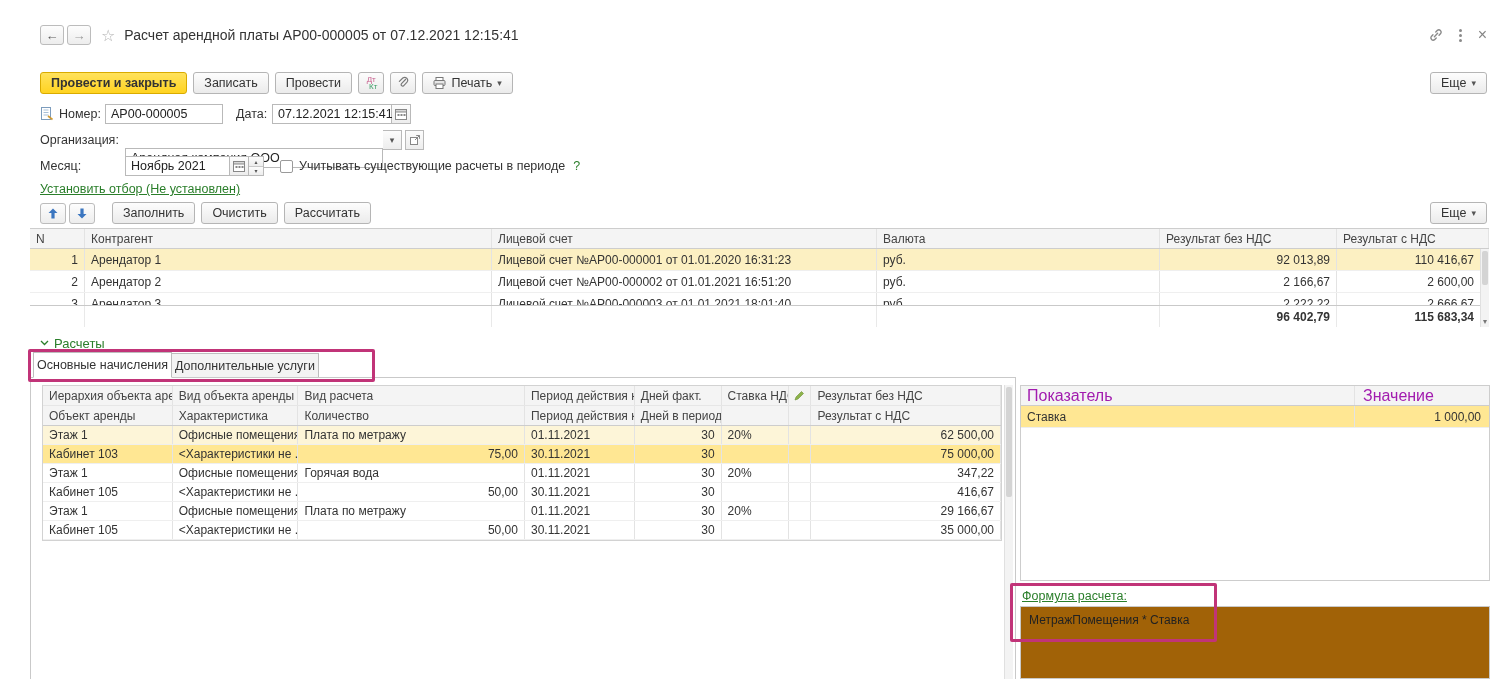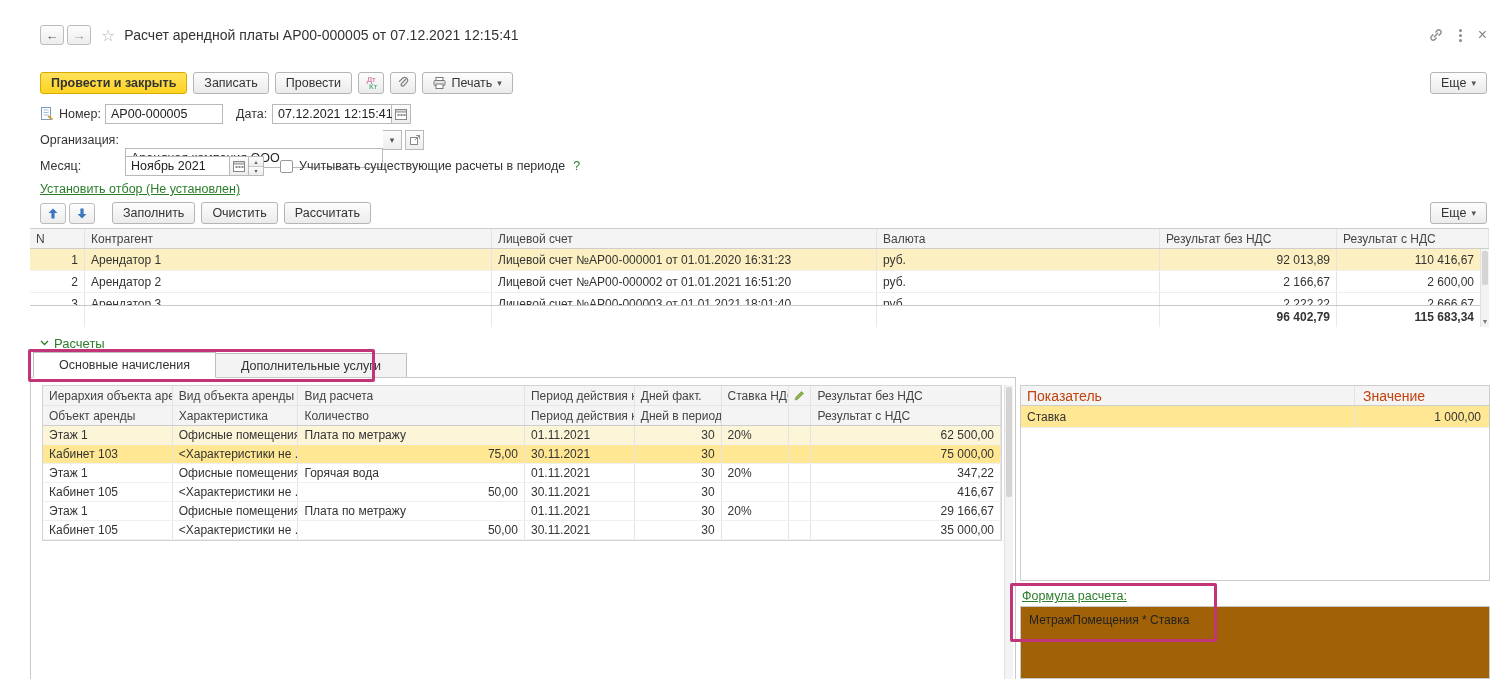--- a/index.html
+++ b/index.html
@@ -70,21 +70,21 @@
   .ra { justify-content:flex-end; }
   .mg-totals { display:flex; height:22px; border-top:1px solid #c9c9c9; font-size:12px; font-weight:bold; background:#fff; }
   .mg-totals .mg-cell { border-right:1px solid #e9e9e9; }
   .vscroll { position:absolute; background:#f3f3f3; border-left:1px solid #e0e0e0; width:9px; }
   .vthumb { position:absolute; left:1px; right:1px; background:#d4d4d4; border-radius:2px; }
   .varr { position:absolute; bottom:1px; left:0; right:0; text-align:center; font-size:8px; color:#777; line-height:9px; cursor:pointer; }
 
   
   .section-title { display:inline-flex; align-items:center; gap:5px; color:#2a7e2a; font-size:13px; cursor:pointer; }
   .tabs { display:flex; align-items:flex-end; }
-  .tab { height:25px; padding:0 25px; display:inline-flex; align-items:center; border:1px solid #bdbdbd;
+  .tab { height:25px; padding:0 3px; display:inline-flex; align-items:center; border:1px solid #bdbdbd;
          background:#f3f3f3; font-size:12.5px; color:#333; cursor:pointer; position:relative; }
   .tab.active { background:#fff; height:26px; border-bottom:1px solid #fff; z-index:3; }
   .tab + .tab { border-left:none;justify-content:center; }
   .tab-panel { border:1px solid #c9c9c9; border-bottom:none; background:#fff; }
 
   
   .dg { border:1px solid #d2d2d2; background:#fff; }
   .dg-h { display:flex; height:20px; background:#f4f4f4; font-size:12px; color:#444; }
   .dg-h.l1 { border-bottom:1px solid #e6e6e6; }
   .dg-h.l2 { border-bottom:1px solid #cdcdcd; }
@@ -92,21 +92,21 @@
   .dg-row.hl1 { background:#fdf5d8; }
   .dg-row.hl2 { background:#ffe793; }
   .dg-cell { padding:0 6px; border-right:1px solid #e3e3e3; display:flex; align-items:center;
              overflow:hidden; white-space:nowrap; height:100%; }
   .d0{width:130px}.d1{width:126px}.d2{width:227px}.d3{width:110px}.d4{width:87px}.d5{width:68px}
   .d6{width:22px; justify-content:center; padding:0;}
   .d7{width:190px}
 
   
   .ip { border:1px solid #cdcdcd; background:#fff; }
-  .ip-h { display:flex; height:20px; background:#f4f4f4; border-bottom:1px solid #cdcdcd; font-size:14px; color:#c2410c; }
+  .ip-h { display:flex; height:20px; background:#f4f4f4; border-bottom:1px solid #cdcdcd; font-size:16px; color:#a21caf; }
   .ip-row { display:flex; height:22px; background:#ffe793; border-bottom:1px solid #eee; font-size:12px; }
   .p0 { width:334px; padding:0 6px; display:flex; align-items:center; border-right:1px solid #e3e3e3; height:100%; }
   .p1 { width:134px; padding:0 8px; display:flex; align-items:center; height:100%; }
   .formula-box { border:1px solid #c9c9c9; background:#a16207; font-size:12px; color:#222; padding:6px 8px; }
 
   
   .ann { border:3px solid #c13478; border-radius:2px; pointer-events:none; z-index:60; background:transparent; }
 </style>
 </head>
 <body>

